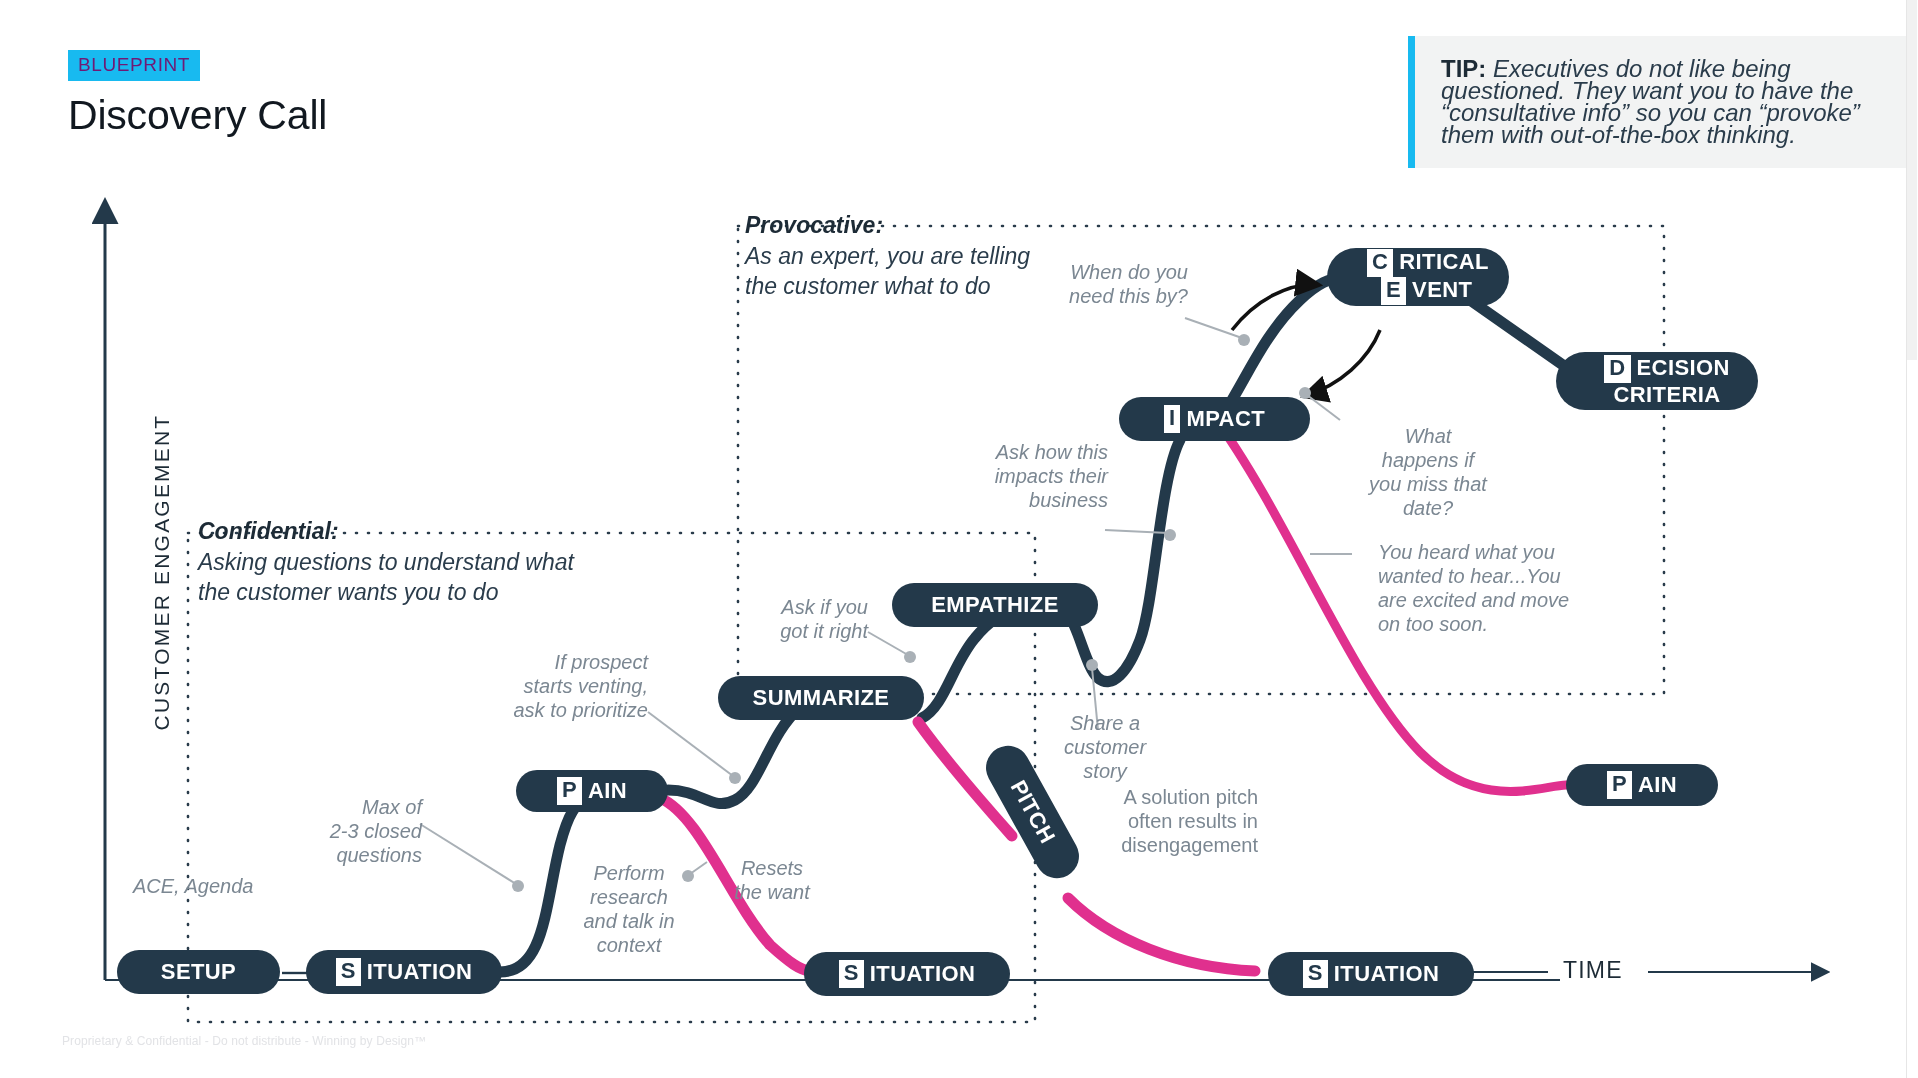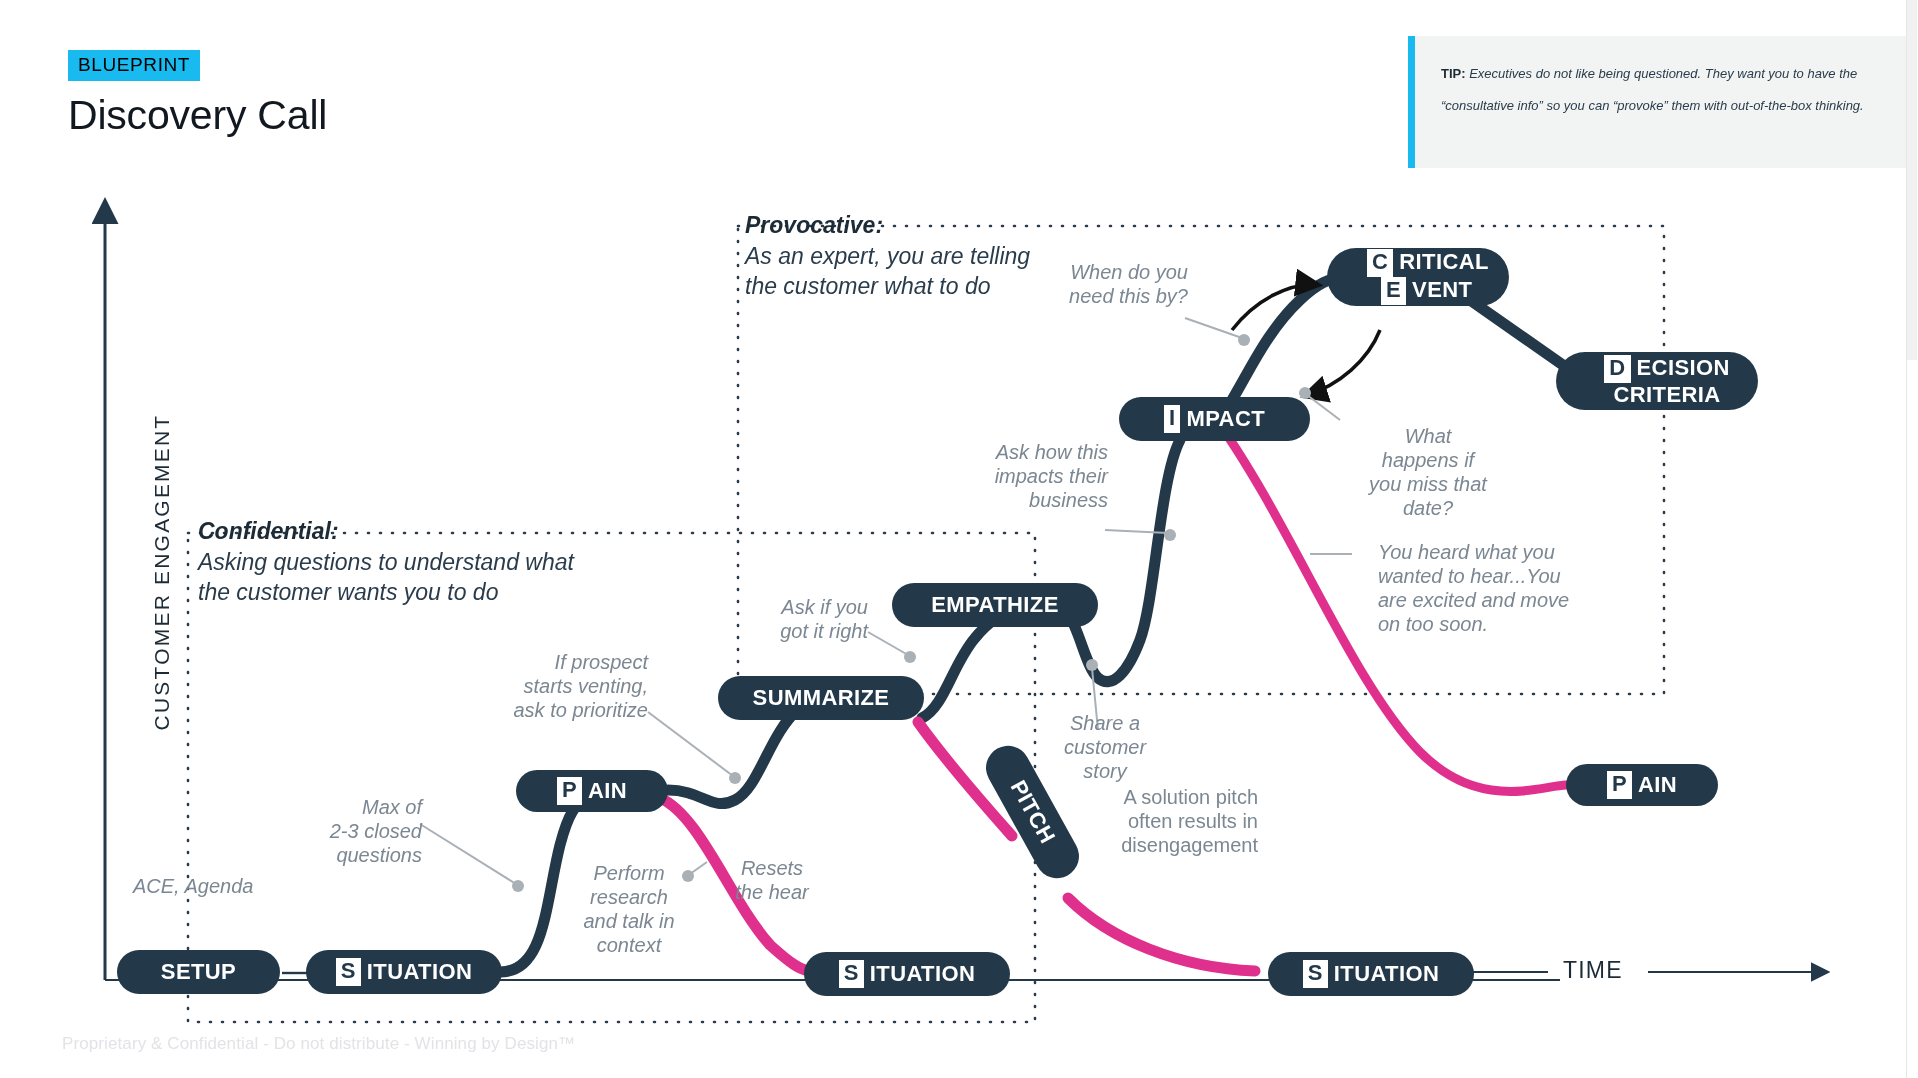--- a/index.html
+++ b/index.html
@@ -21,41 +21,41 @@
     background: #ffffff; border-left: 1px solid #e6e6e6;
   }
   .right-rail-thumb {
     position: absolute; top: 0; right: 1px; width: 10px; height: 360px;
     background: #f1f1f1;
   }
 
   
   .blueprint-tag {
     position: absolute; left: 68px; top: 50px;
-    background: #18baf0; color: #000000;
+    background: #18baf0; color: #701a75;
     font-size: 19px; letter-spacing: .6px;
     padding: 4px 10px 5px 10px;
     font-family: "Liberation Sans", sans-serif;
   }
   .page-title {
     position: absolute; left: 68px; top: 92px;
     font-size: 41px; color: #111820; font-weight: 400;
     letter-spacing: -0.2px;
   }
 
   
   .tip-box {
     position: absolute; left: 1408px; top: 36px;
     width: 498px; height: 132px;
     background: #f2f3f3;
     border-left: 7px solid #18baf0;
     padding: 22px 26px 0 26px;
   }
   .tip-text {
-    font-size: 13px; line-height: 32px;
+    font-size: 24px; line-height: 22px;
     color: #2a3c4b; font-style: italic;
   }
   .tip-text b { font-style: normal; font-weight: bold; color: #1d2b36; }
 
   
   .y-axis-label {
     position: absolute;
     left: -8px; top: 560px;
     width: 340px;
     transform: rotate(-90deg);
@@ -114,21 +114,21 @@
   }
 
   
   .time-label {
     position: absolute; left: 1563px; top: 957px;
     font-size: 23px; letter-spacing: 1.2px; color: #1d2b36;
   }
 
   .footer {
     position: absolute; left: 62px; top: 1034px;
-    font-size: 17px; color: #e2e3e6;
+    font-size: 12px; color: #e2e3e6;
     letter-spacing: .1px;
   }
 </style>
 </head>
 <body>
 
 <div id="page">
 
   <div class="right-rail">
     <div class="right-rail-thumb"></div>
@@ -321,21 +321,21 @@
   </div>
 
   <div class="callout r" style="left:458px; top:650px; width:190px;">
     <div>If prospect</div>
     <div>starts venting,</div>
     <div>ask to prioritize</div>
   </div>
 
   <div class="callout c" style="left:712px; top:840px; width:120px;">
     <div>Resets</div>
-    <div>the hear</div>
+    <div>the want</div>
   </div>
 
   <div class="callout r" style="left:738px; top:595px; width:130px;">
     <div>Ask if you</div>
     <div>got it right</div>
   </div>
 
   <div class="callout r" style="left:960px; top:440px; width:148px;">
     <div>Ask how this</div>
     <div>impacts their</div>

